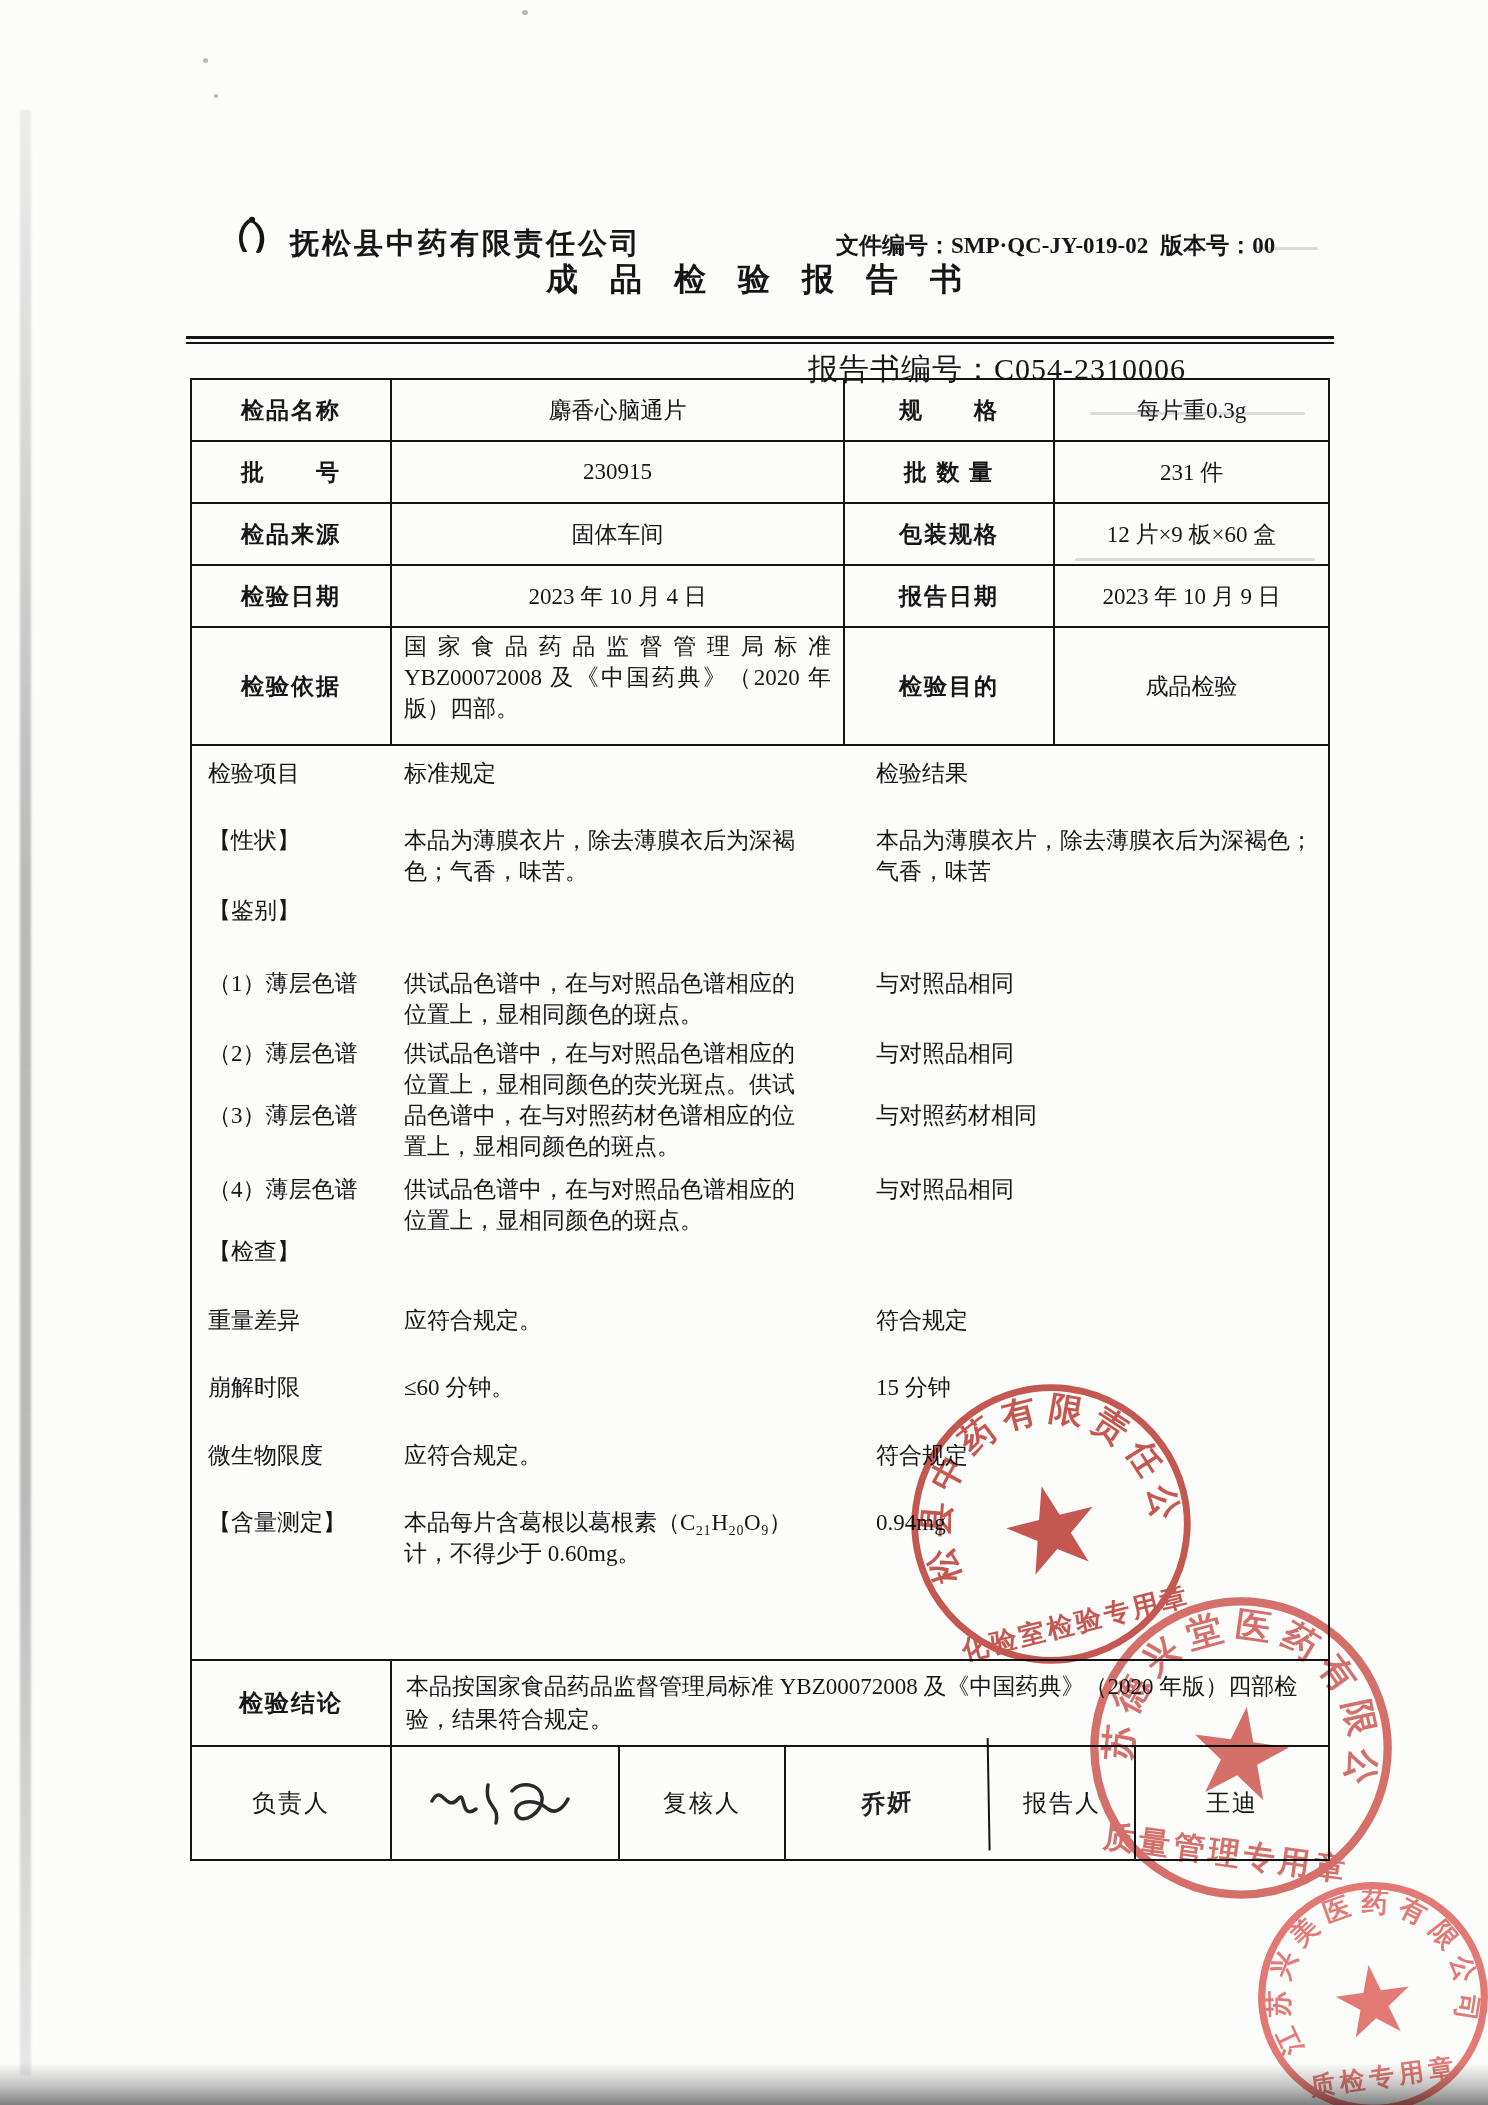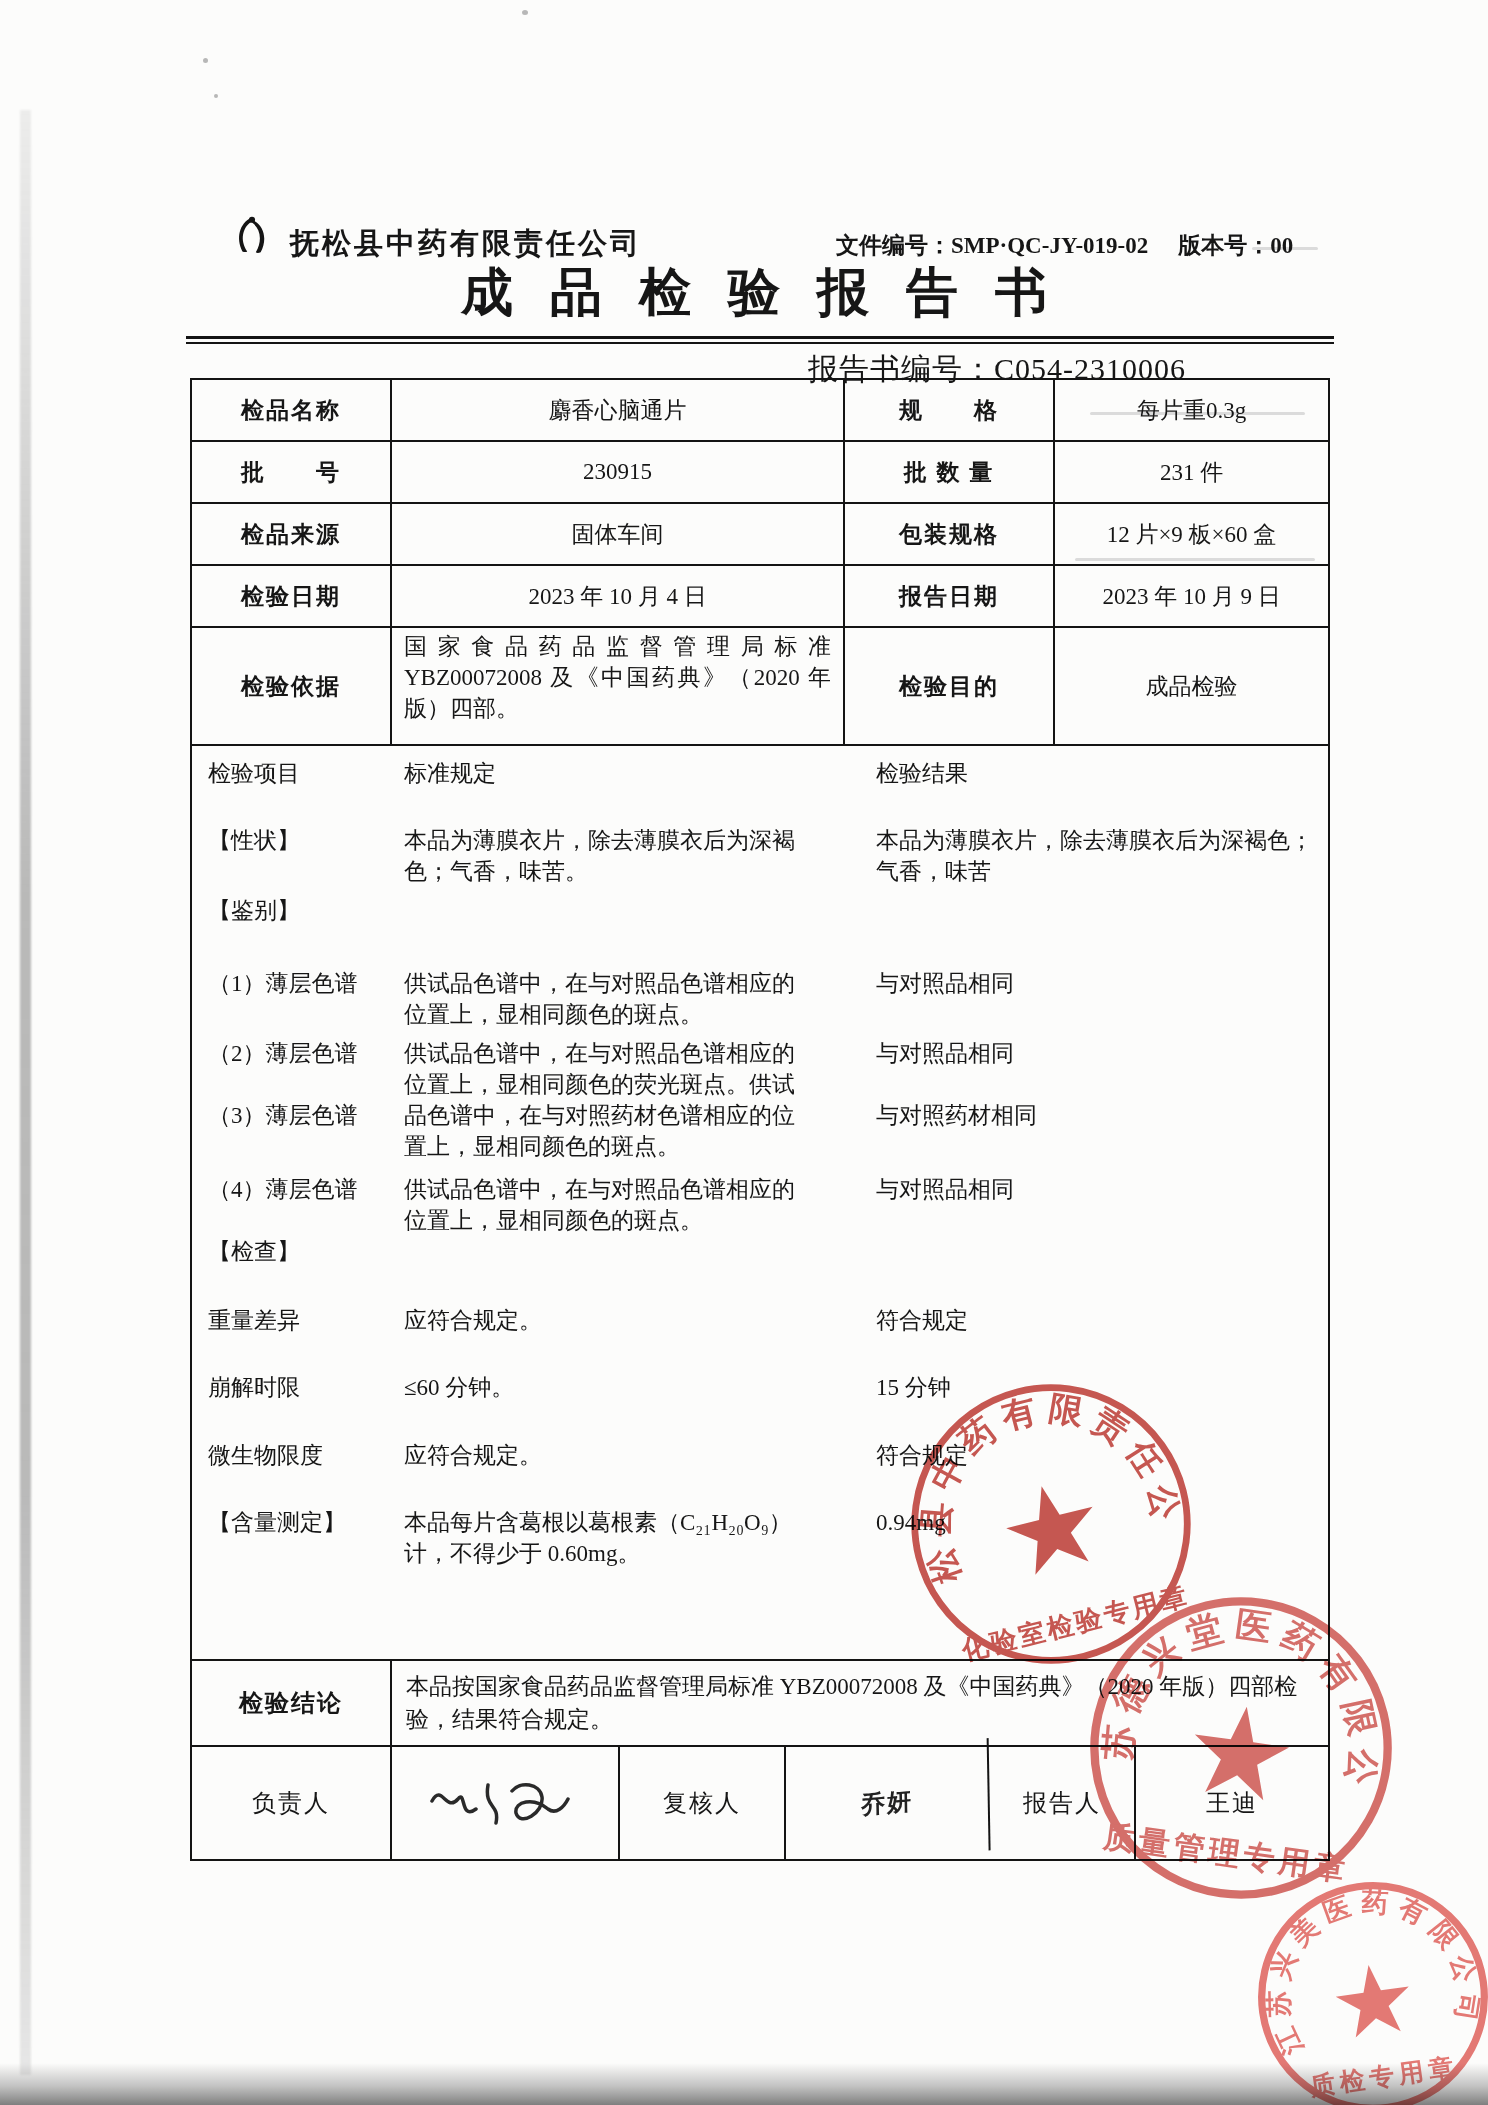--- a/index.html
+++ b/index.html
@@ -13,23 +13,23 @@
     filter:blur(1.2px); }
   .edge-bottom { position:absolute; left:0; bottom:0; width:100%; height:42px;
     background:linear-gradient(180deg, rgba(160,160,160,0), rgba(138,138,138,.5) 55%, rgba(105,105,105,.85)); }
   .dot { position:absolute; background:#9a9a9a; border-radius:50%; opacity:.7; }
   .streak { position:absolute; height:3px; background:#c9c9c9; opacity:.65; border-radius:2px; }
 
   
   .logo { position:absolute; left:228px; top:214px; width:48px; height:46px; }
   .company { position:absolute; left:290px; top:224px; font-size:29px; font-weight:700; letter-spacing:3px; }
   .fileline { position:absolute; left:836px; top:230px; font-size:23px; font-weight:700; white-space:nowrap; }
-  .fileline .vgap { margin-left:30px; }
+  .fileline .vgap { margin-left:12px; }
   .title { position:absolute; left:190px; top:258px; width:1140px; text-align:center;
-    font-size:52px; font-weight:700; letter-spacing:12px; }
+    font-size:32px; font-weight:700; letter-spacing:12px; }
   .double-rule { position:absolute; left:186px; top:336px; width:1148px; height:8px;
     border-top:3px solid #141414; border-bottom:2px solid #141414; }
   .report-no { position:absolute; left:808px; top:349px; width:540px; font-size:30px; letter-spacing:1px; }
 
   
   .main { position:absolute; left:190px; top:378px; width:1140px; height:1483px; border:2px solid #141414; background:transparent; }
 
   .info { display:grid; grid-template-columns:200px 453px 210px 273px; grid-template-rows:62px 62px 62px 62px 118px; }
   .cell { border-right:2px solid #141414; border-bottom:2px solid #141414; display:flex; align-items:center; justify-content:center;
     font-size:23px; text-align:center; }

